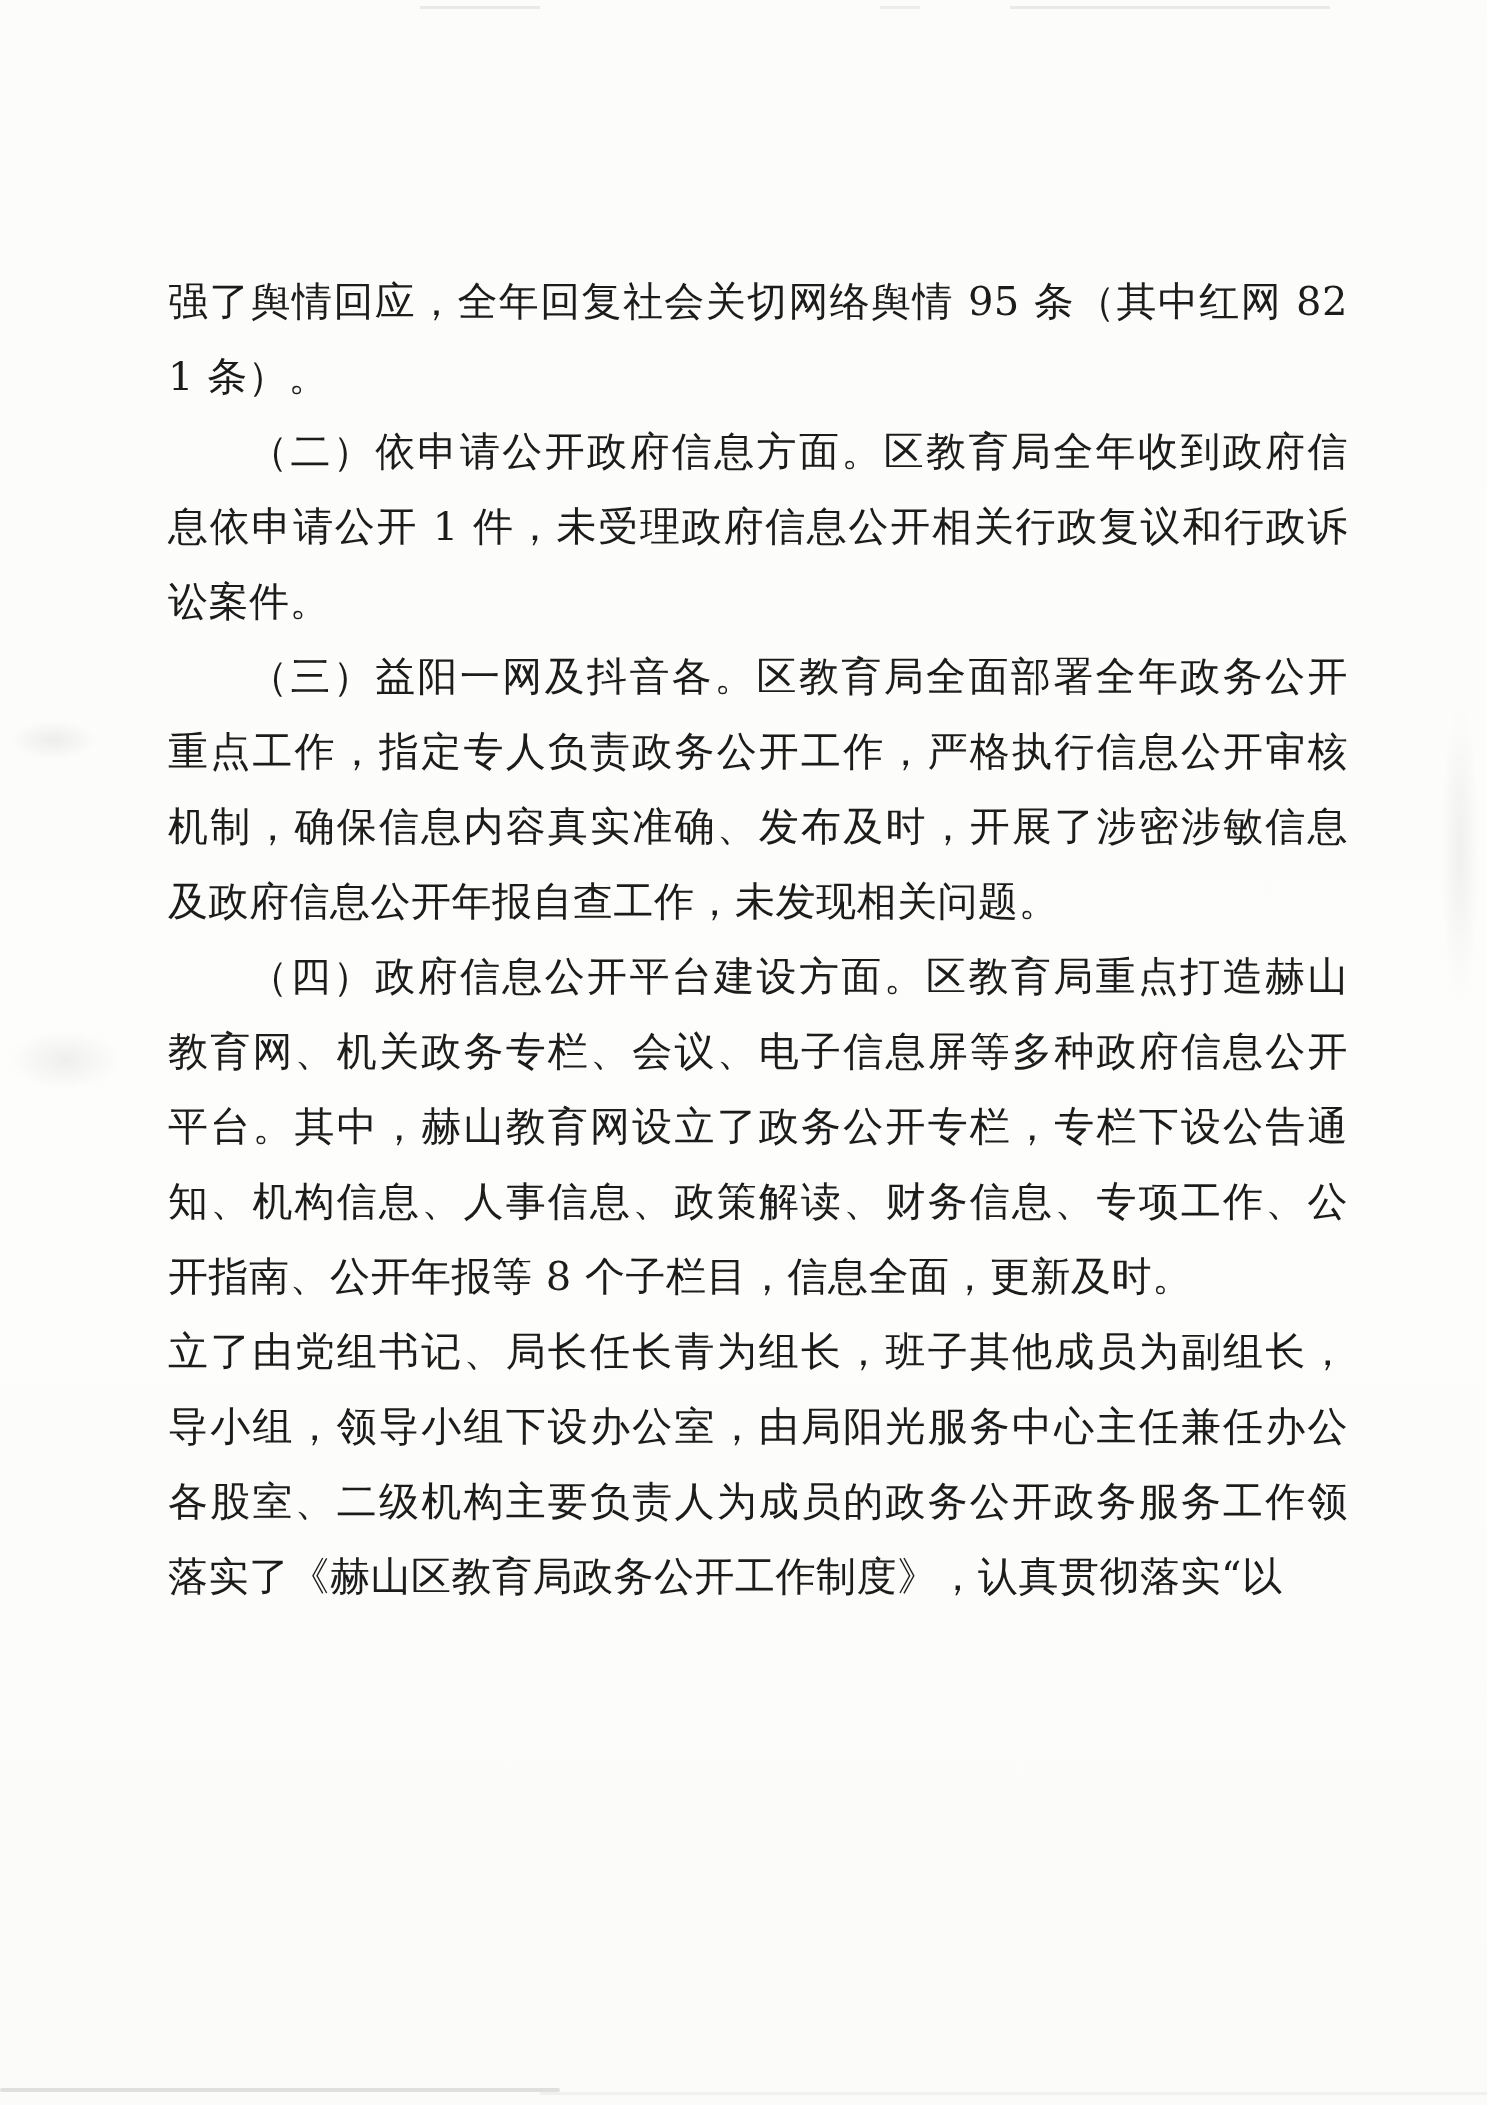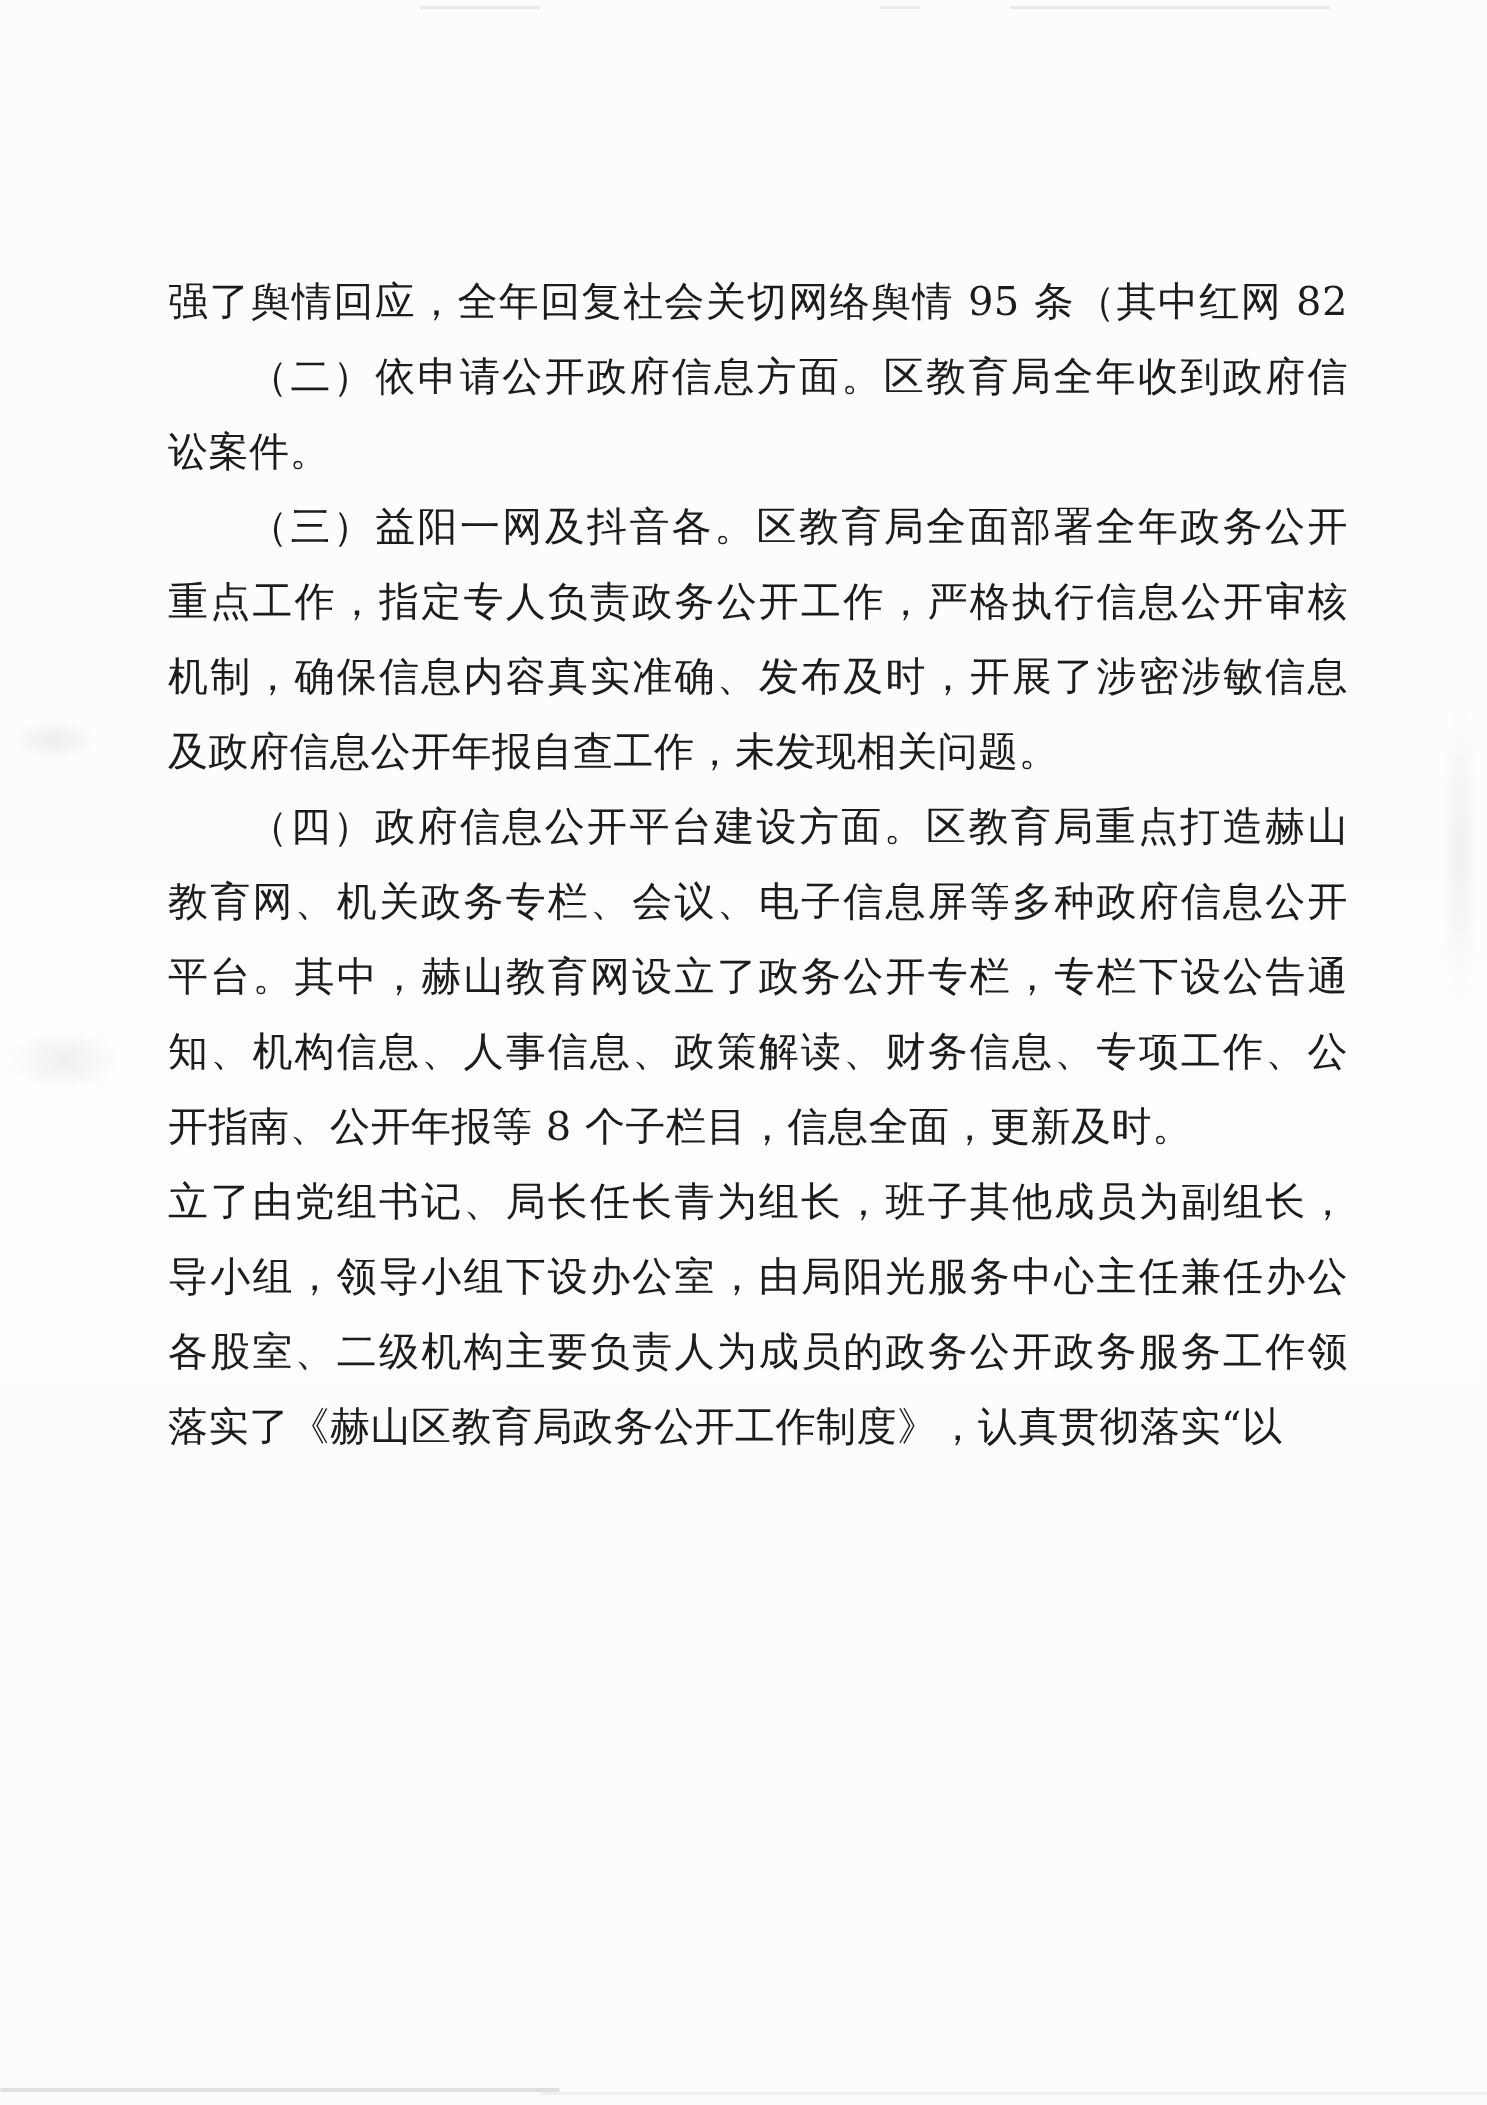--- a/index.html
+++ b/index.html
@@ -90,21 +90,23 @@
   <span class="artifact top-smudge-2"></span>
   <span class="artifact top-smudge-3"></span>
   <span class="artifact left-smudge-1"></span>
   <span class="artifact left-smudge-2"></span>
   <span class="artifact right-smudge-1"></span>
   <span class="artifact bottom-edge"></span>
   <span class="artifact bottom-edge-2"></span>
 
   <div class="doc-body">
       <div class="text-line">强了舆情回应，全年回复社会关切网络舆情 95 条（其中红网 82</div>
+      <div class="text-line para-end">1 条）。</div>
       <div class="text-line indent">（二）依申请公开政府信息方面。区教育局全年收到政府信</div>
+      <div class="text-line">息依申请公开 1 件，未受理政府信息公开相关行政复议和行政诉</div>
       <div class="text-line para-end">讼案件。</div>
       <div class="text-line indent">（三）益阳一网及抖音各。区教育局全面部署全年政务公开</div>
       <div class="text-line">重点工作，指定专人负责政务公开工作，严格执行信息公开审核</div>
       <div class="text-line">机制，确保信息内容真实准确、发布及时，开展了涉密涉敏信息</div>
       <div class="text-line para-end">及政府信息公开年报自查工作，未发现相关问题。</div>
       <div class="text-line indent">（四）政府信息公开平台建设方面。区教育局重点打造赫山</div>
       <div class="text-line">教育网、机关政务专栏、会议、电子信息屏等多种政府信息公开</div>
       <div class="text-line">平台。其中，赫山教育网设立了政务公开专栏，专栏下设公告通</div>
       <div class="text-line">知、机构信息、人事信息、政策解读、财务信息、专项工作、公</div>
       <div class="text-line para-end">开指南、公开年报等 8 个子栏目，信息全面，更新及时。</div>

